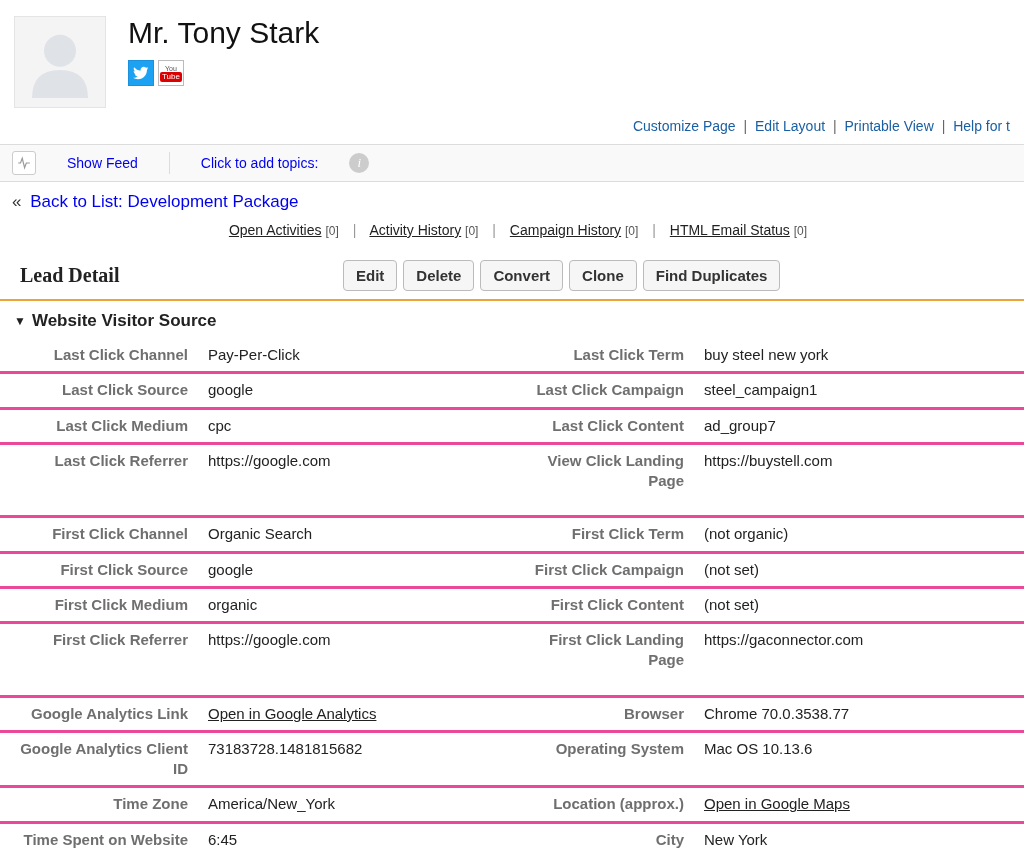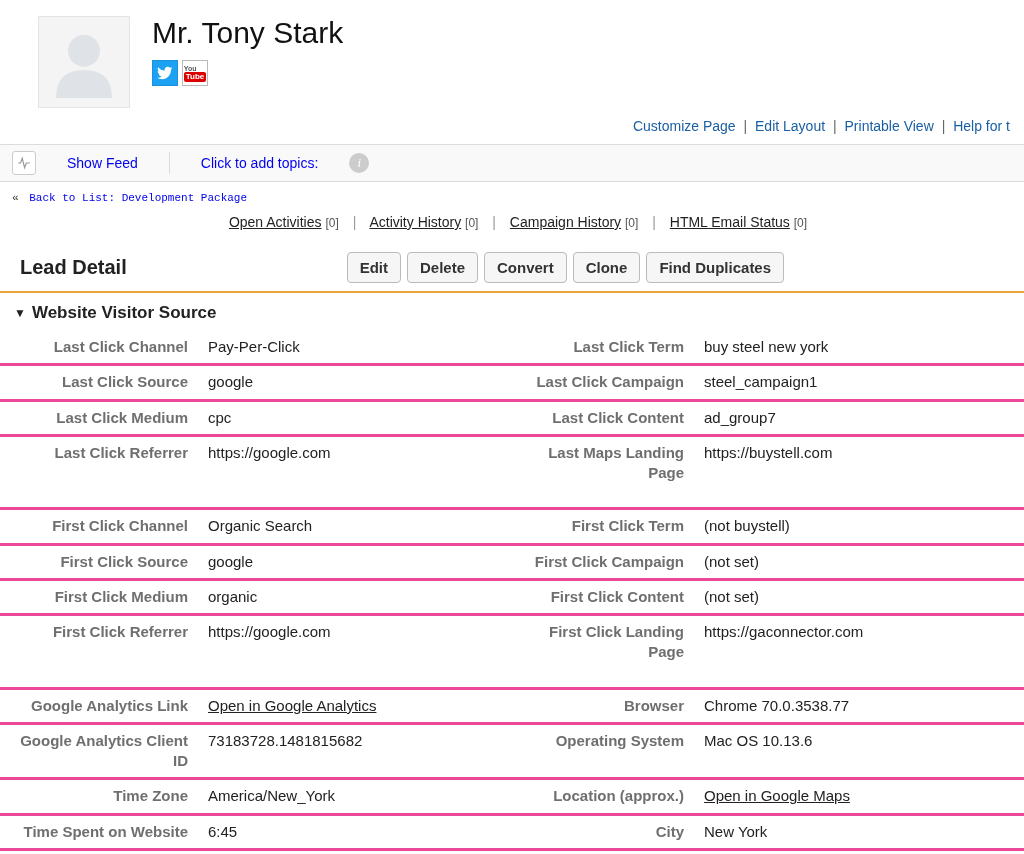--- a/index.html
+++ b/index.html
@@ -9,21 +9,20 @@
     color: #222;
     background: #fff;
     width: 1024px;
   }
   a { text-decoration: none; text-align: center; }
 
   
   .header {
     padding: 16px 14px 6px 14px;
     display: flex;
-    margin-left: 24px;
   }
   .avatar {
     width: 90px;
     height: 90px;
     background: #f4f4f4;
     border: 1px solid #e4e4e4;
     display: flex;
     align-items: center;
     justify-content: center;
     flex-shrink: 0;
@@ -68,35 +67,35 @@
   .feed-bar .pulse{
     width:22px;height:22px;border:1px solid #ccc;border-radius:3px;
     display:flex;align-items:center;justify-content:center;color:#888;background:#fff;
   }
   .feed-bar .vsep{width:1px;height:22px;background:#dcdcdc;}
   .feed-bar .info{
     width:20px;height:20px;border-radius:50%;background:#ccc;color:#fff;
     display:flex;align-items:center;justify-content:center;font-style:italic;font-family:serif;font-size:13px;
   }
 
-  .back-link{padding:10px 1px 6px 12px;color:#1b5fa3;font-size:11px;font-family:Liberation Mono, monospace;}
+  .back-link{padding:10px 1px 6px 12px;color:#1b5fa3;font-size:17px;}
   .back-link .chev{color:#333;margin-right:4px;}
 
   .related-links{
     text-align:center;color:#999;padding:4px 0 16px 12px;font-size:14px;
   }
   .related-links a{color:#222;text-decoration:underline;}
   .related-links .cnt{color:#555;font-size:12px;}
   .related-links .pipe{margin:0 10px;}
 
   
   .detail-header{
     display:flex;align-items:center;padding:6px 20px 8px 20px;
   }
-  .detail-header h2{font-size:20px;margin:0;font-weight:bold;}
+  .detail-header h2{font-size:20px;margin:0;font-weight:bold;font-family:Liberation Serif, serif;}
   .btn-row{flex:1;display:flex;justify-content:center;gap:6px;}
   .btn{
     border:1px solid #bbb;border-radius:4px;background:#f6f6f6;
     padding:6px 12px;font-size:15px;font-weight:bold;color:#333;cursor:pointer;
   }
 
   .orange-rule{height:2px;background:#e9a43a;margin:0;}
 
   .section-title{
     padding:10px 14px 8px 14px;font-size:17px;font-weight:bold;display:flex;align-items:center;gap:6px;
@@ -129,21 +128,21 @@
   </div>
   <div class="name-block">
     <div class="name">Mr. Tony Stark</div>
     <div class="social">
       <div class="social-icon twitter">
         <svg width="16" height="16" viewBox="0 0 24 24" fill="#fff">
             <path d="M23 4.9c-.8.4-1.7.6-2.6.8.9-.6 1.7-1.5 2-2.6-.9.5-1.9.9-2.9 1.1C18.6 3.3 17.4 2.7 16 2.7c-2.6 0-4.7 2.1-4.7 4.7 0 .4 0 .7.1 1.1C7.7 8.3 4.1 6.4 1.7 3.4c-.4.7-.6 1.5-.6 2.4 0 1.6.8 3.1 2.1 3.9-.8 0-1.5-.2-2.2-.6v.1c0 2.3 1.6 4.2 3.8 4.6-.4.1-.8.2-1.3.2-.3 0-.6 0-.9-.1.6 1.9 2.4 3.3 4.5 3.3-1.6 1.3-3.7 2.1-6 2.1H0c2.1 1.4 4.6 2.1 7.3 2.1 8.8 0 13.6-7.3 13.6-13.6v-.6c.9-.7 1.7-1.5 2.1-2.3z"></path>
           </svg>
       </div>
       <div class="social-icon youtube">
-        <div style="font-size:7px;line-height:1;font-weight:bold;">
+        <div style="font-size:7px;line-height:1;text-align:center;">
           <div style="color:#555;">You</div>
           <div class="yt-box">Tube</div>
         </div>
       </div>
     </div>
   </div>
 </div>
 
 <div class="top-links">
   <a href="#">Customize Page</a>
@@ -219,31 +218,31 @@
   </div>
   <div class="row">
     <div class="lbl">Last Click Medium</div>
     <div class="val">cpc</div>
     <div class="lbl lbl2">Last Click Content</div>
     <div class="val">ad_group7</div>
   </div>
   <div class="row">
     <div class="lbl">Last Click Referrer</div>
     <div class="val">https://google.com</div>
-    <div class="lbl lbl2">Last Maps Landing Page</div>
+    <div class="lbl lbl2">View Click Landing Page</div>
     <div class="val">https://buystell.com</div>
   </div>
 
   <div class="spacer"></div>
 
   <div class="row">
     <div class="lbl">First Click Channel</div>
     <div class="val">Organic Search</div>
     <div class="lbl lbl2">First Click Term</div>
-    <div class="val">(not buystell)</div>
+    <div class="val">(not organic)</div>
   </div>
   <div class="row">
     <div class="lbl">First Click Source</div>
     <div class="val">google</div>
     <div class="lbl lbl2">First Click Campaign</div>
     <div class="val">(not set)</div>
   </div>
   <div class="row">
     <div class="lbl">First Click Medium</div>
     <div class="val">organic</div>

